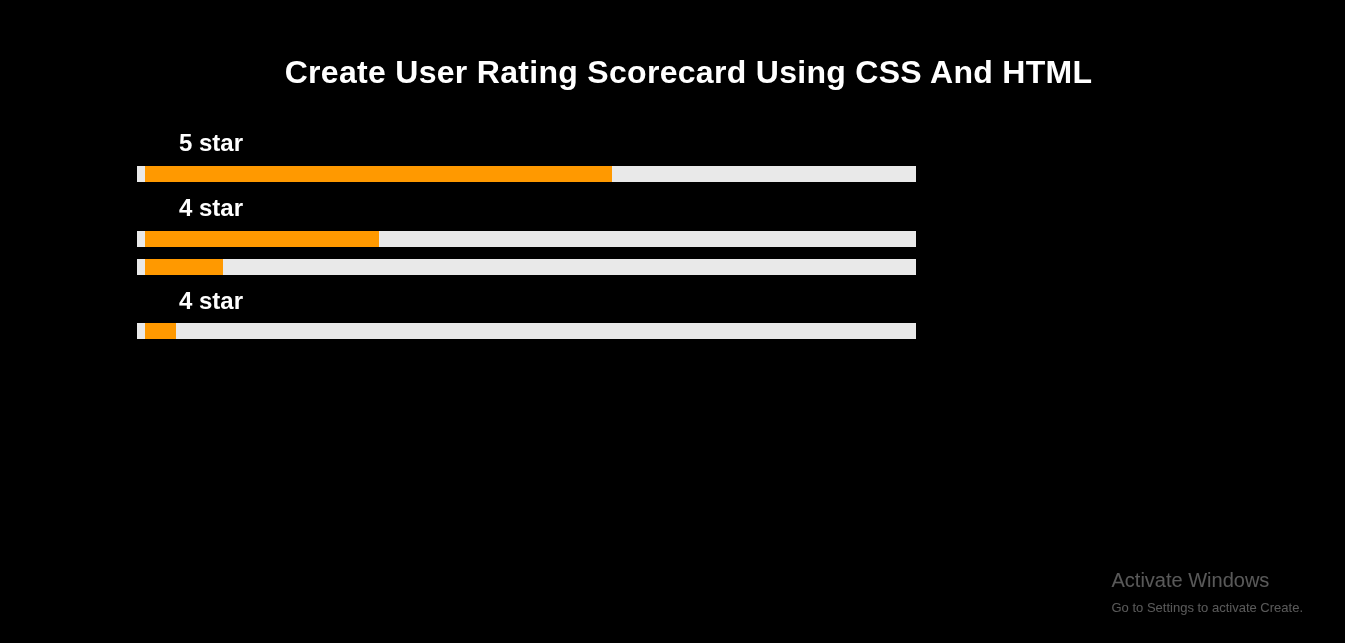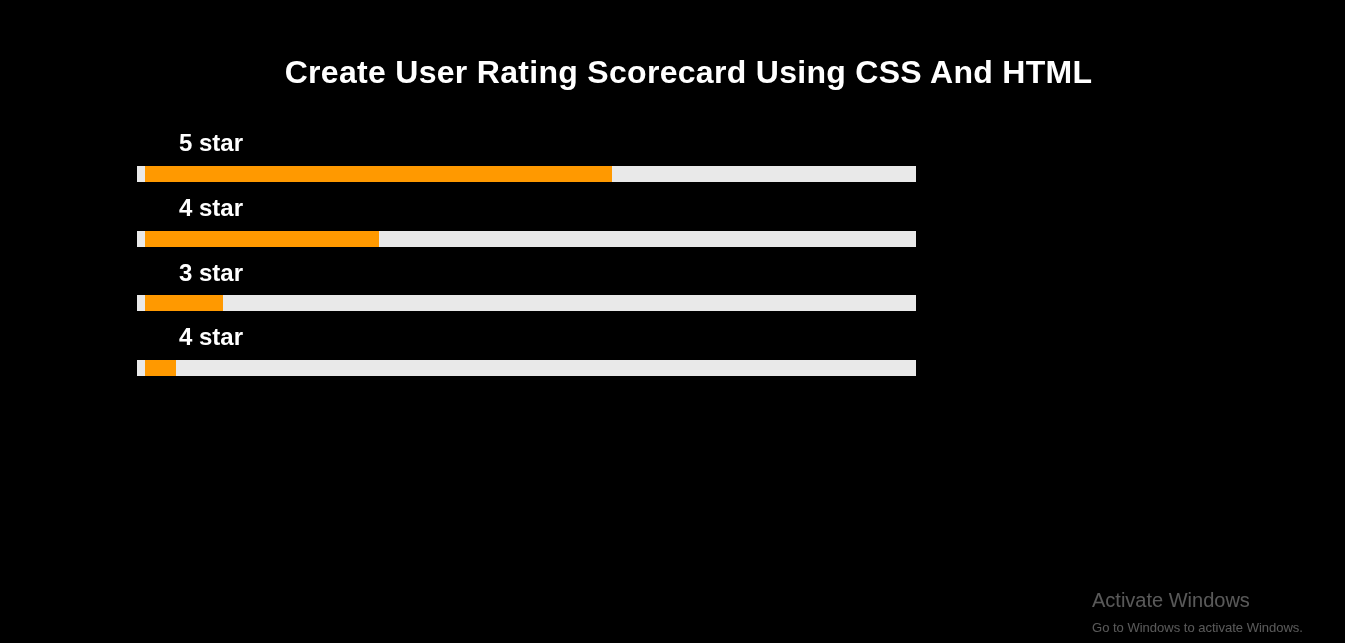--- a/index.html
+++ b/index.html
@@ -45,21 +45,21 @@
       background: #e9e9e9;
       position: relative;
     }
     .bar-fill {
       height: 100%;
       background: #ff9900;
     }
     .watermark {
       position: absolute;
       right: 42px;
-      bottom: 8px;
+      bottom: 28px;
       color: rgba(255,255,255,0.35);
       text-align: left;
     }
     .watermark .wm-title {
       font-size: 20px;
       font-weight: 400;
       margin-bottom: 2px;
     }
     .watermark .wm-sub {
       font-size: 13px;
@@ -81,32 +81,31 @@
   </div>
 
   <div class="row">
     <div class="row-label">4 star</div>
     <div class="bar-track">
       <div class="bar-fill" style="width: 30%;"></div>
     </div>
   </div>
 
   <div class="row">
-    <div class="row-label">3 star</div>
     <div class="bar-track">
       <div class="bar-fill" style="width: 10%;"></div>
     </div>
   </div>
 
   <div class="row">
     <div class="row-label">4 star</div>
     <div class="bar-track">
       <div class="bar-fill" style="width: 4%;"></div>
     </div>
   </div>
 
 
 </div>
 
 <div class="watermark">
   <div class="wm-title">Activate Windows</div>
-  <div class="wm-sub">Go to Windows to activate Windows.</div>
+  <div class="wm-sub">Go to Settings to activate Create.</div>
 </div>
 
 </body></html>

